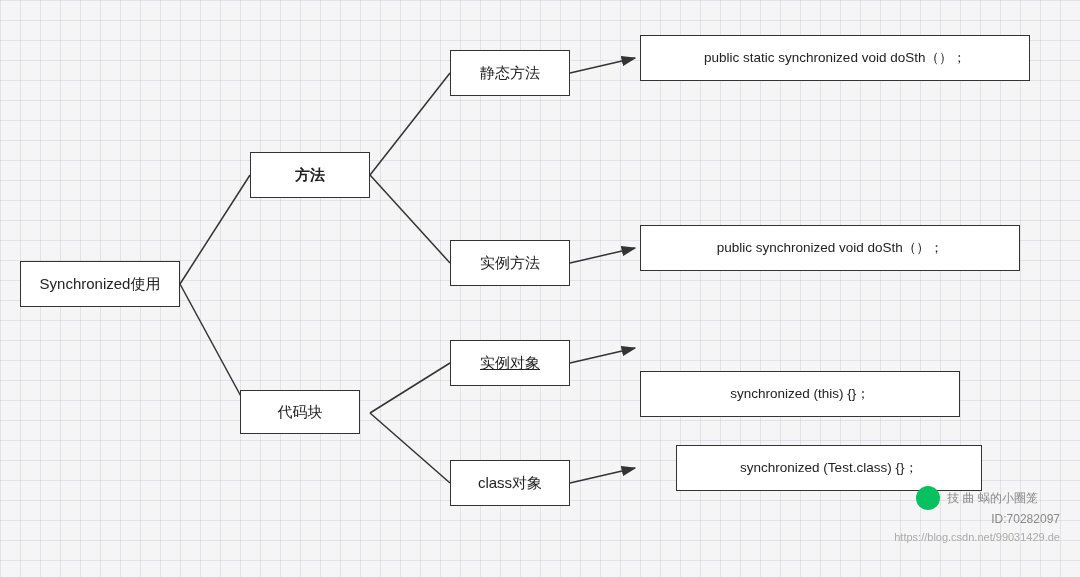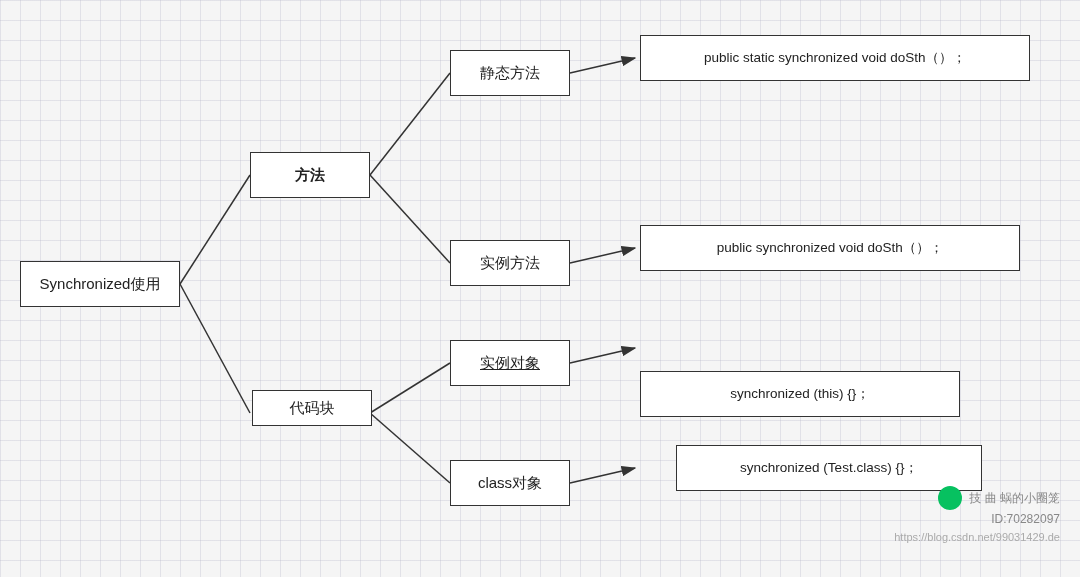--- a/index.html
+++ b/index.html
@@ -49,21 +49,21 @@
       right: 20px;
       font-size: 12px;
       color: #888;
       text-align: right;
       line-height: 1.6;
     }
 
     .watermark-logo {
       display: flex;
       align-items: center;
-      justify-content: flex-end;
+      justify-content: center;
       gap: 7px;
     }
 
     .watermark-icon {
       width: 24px;
       height: 24px;
       background: #07c160;
       border-radius: 50%;
       display: inline-block;
     }
@@ -103,21 +103,21 @@
   </svg>
 
   <div class="node" style="left:20px; top:261px; width:160px; height:46px; font-size:15px;">
     <span>Synchronized使用</span>
   </div>
 
   <div class="node" style="left:250px; top:152px; width:120px; height:46px;font-weight:bold;">
     <span>方法</span>
   </div>
 
-  <div class="node" style="left:252px; top:390px; width:120px; height:36px;">
+  <div class="node" style="left:240px; top:390px; width:120px; height:44px;">
     <span>代码块</span>
   </div>
 
   <div class="node" style="left:450px; top:50px; width:120px; height:46px;">
     <span>静态方法</span>
   </div>
 
   <div class="node" style="left:450px; top:240px; width:120px; height:46px;">
     <span>实例方法</span>
   </div>

